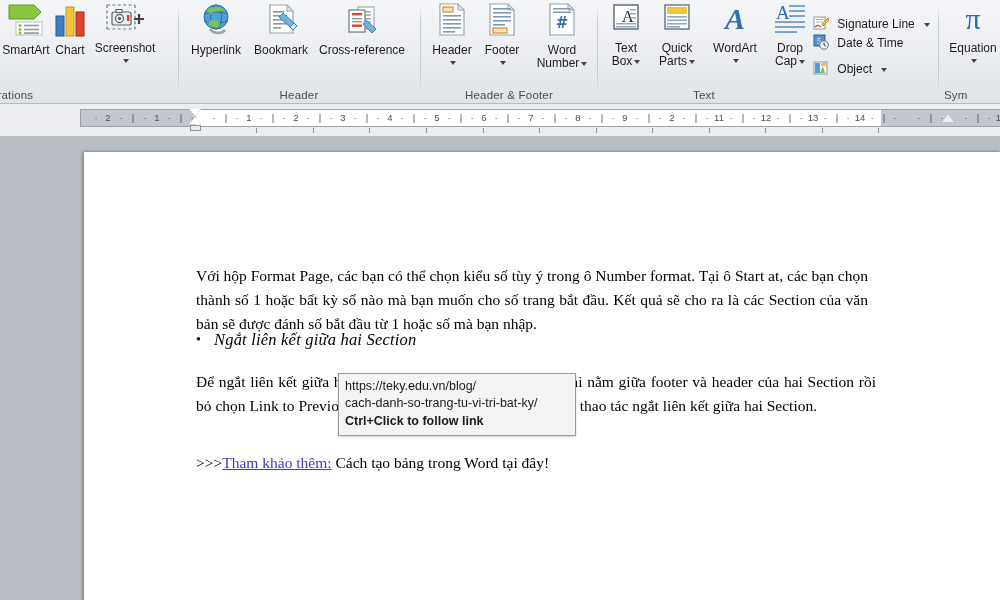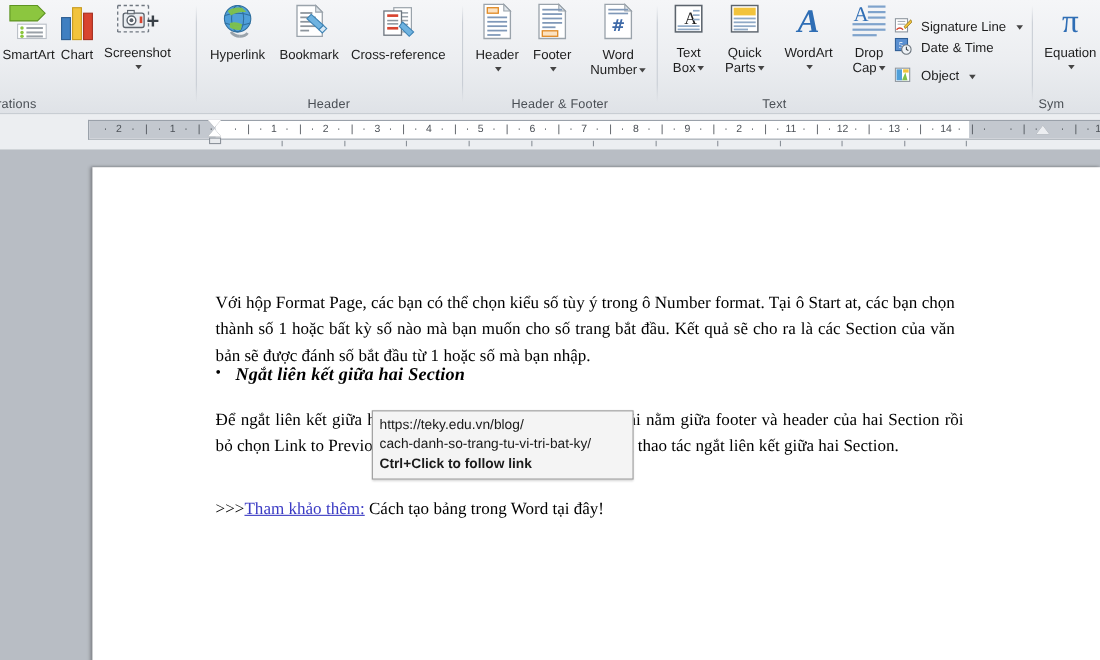--- a/index.html
+++ b/index.html
@@ -105,21 +105,21 @@
   }
   .para{margin:0 0 12px 0;}
   .bullet-line{
     position:absolute;left:112px;top:177px;width:672px;
     font-family:"Liberation Serif", serif;font-size:16px;line-height:22px;
   }
   .bullet-dot{
     display:inline-block;width:18px;text-align:left;color:#000;font-size:14px;
     vertical-align:top;
   }
-  .bullet-txt{font-weight:bold;font-style:italic;font-size:16.5px;letter-spacing:.2px;}
+  .bullet-txt{font-weight:normal;font-style:italic;font-size:16.5px;letter-spacing:.2px;}
 
   .para2{
     position:absolute;left:112px;top:218px;width:680px;
     font-family:"Liberation Serif", serif;font-size:15.5px;line-height:24px;color:#000;
     text-align:justify;
   }
   .linkline{
     position:absolute;left:112px;top:300px;
     font-family:"Liberation Serif", serif;font-size:15.5px;line-height:22px;color:#000;
     white-space:nowrap;

